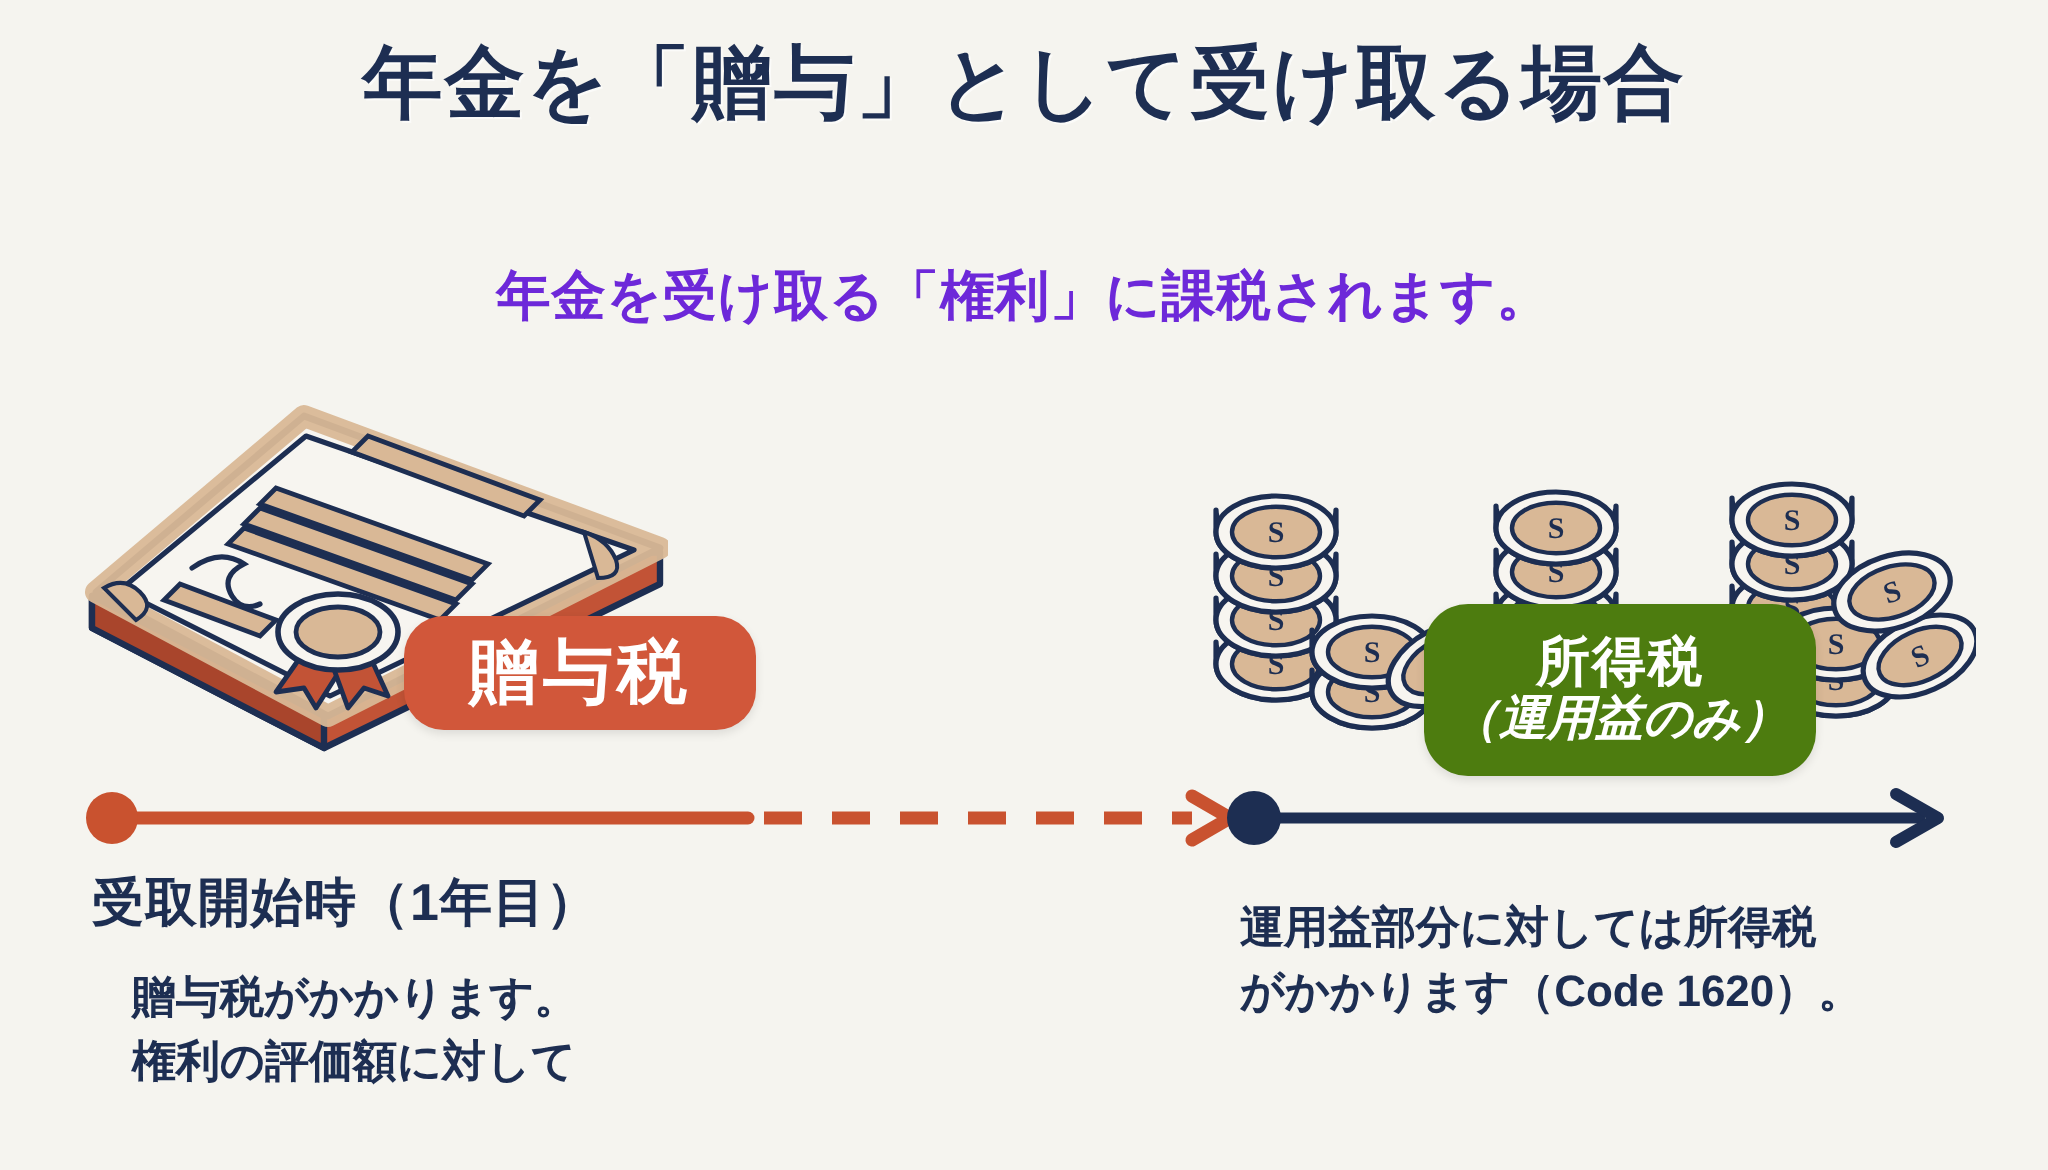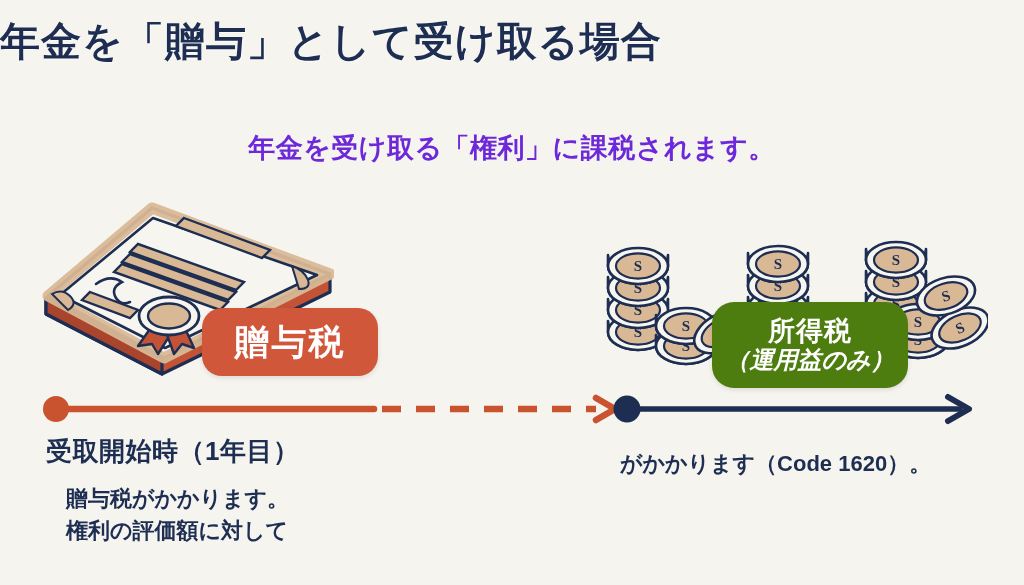--- a/index.html
+++ b/index.html
@@ -18,20 +18,21 @@
     position: absolute;
     inset: 0;
   }
 
   
   .title {
     position: absolute;
     left: 0;
     top: 14px;
     width: 1024px;
+    text-align: center;
     font-size: 40px;
     font-weight: 700;
     letter-spacing: 1px;
     color: #1d2e52;
     text-shadow: 1px 1px 0 rgba(255,255,255,.6);
   }
   .subtitle {
     position: absolute;
     left: 0;
     top: 130px;
@@ -80,21 +81,21 @@
     justify-content: center;
     color: #ffffff;
     font-weight: 700;
     z-index: 8;
     box-shadow: 0 2px 5px rgba(0,0,0,.10);
   }
   .badge-gift {
     left: 202px;
     top: 308px;
     width: 176px;
-    height: 68px;
+    height: 57px;
     border-radius: 20px;
     background: #d1573a;
     font-size: 35px;
     letter-spacing: 2px;
   }
   .badge-income {
     left: 712px;
     top: 302px;
     width: 196px;
     height: 86px;
@@ -311,17 +312,18 @@
   <div class="caption caption-left">
     <div class="head">受取開始時（1年目）</div>
     <div class="body">
       <span class="ln">贈与税がかかります。</span>
       <span class="ln">権利の評価額に対して</span>
     </div>
   </div>
 
   <div class="caption caption-right">
     <div class="body">
+      <span class="ln">運用益部分に対しては所得税</span>
       <span class="ln">がかかります（Code 1620）。</span>
     </div>
   </div>
 
 </div>
 
 </body></html>

